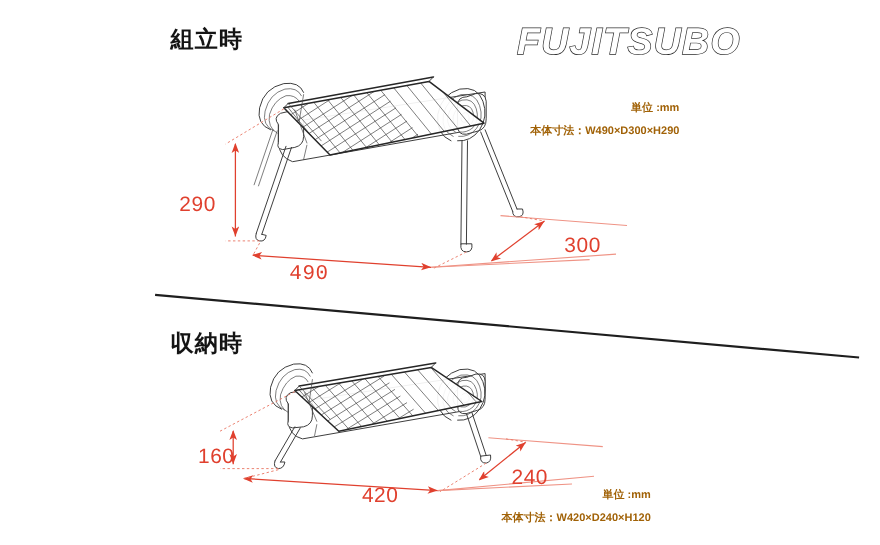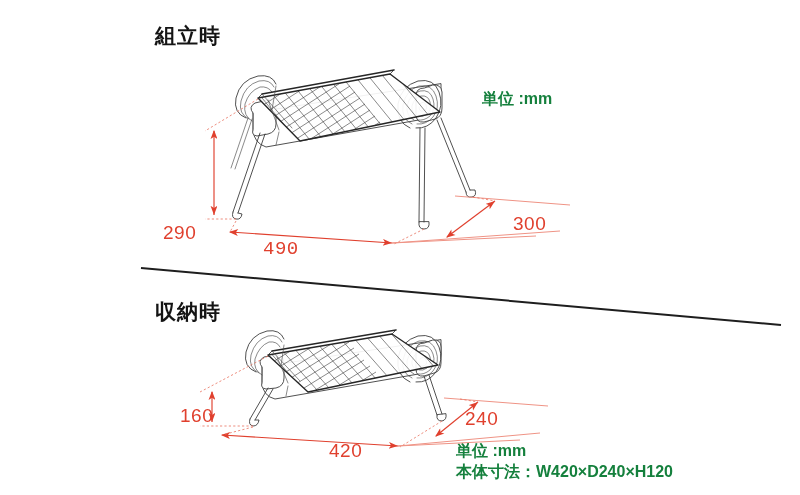--- a/index.html
+++ b/index.html
@@ -48,25 +48,26 @@
     letter-spacing: 1.2px;
     fill: #ffffff;
     stroke: #2b2b2b;
     stroke-width: 1.25;
     paint-order: stroke fill;
   }
 
   
   .spec-block { white-space: nowrap; }
   .spec-line {
-    font-size: 16px;
+    font-size: 10px;
     line-height: 21px;
-    color: #15803d;
+    color: #a16207;
     font-weight: 600;
     white-space: nowrap;
+    text-align: right;
   }
   #spec-top    { left: 482px; top: 88px; }
   #spec-bottom { left: 456px; top: 440px; }
 
   
   .drawing { left: 0; top: 0; width: 800px; height: 495px; pointer-events: none; }
   .drawing svg { display: block; }
 
   
   .ln       { fill: none; stroke: #3c3c3c; stroke-width: 0.9; stroke-linecap: round; stroke-linejoin: round; }
@@ -94,23 +95,29 @@
 </style>
 </head>
 <body>
 
 <div id="sheet">
 
   <div class="abs section-title" id="title-assembled">組立時</div>
 
   <div class="abs section-title" id="title-stored">収納時</div>
 
+  <div class="abs" id="brand-logo">
+    <svg width="200" height="36" viewBox="0 0 200 36">
+      <text class="logo-text" x="0" y="29">FUJITSUBO</text>
+    </svg>
+  </div>
 
   <div class="abs spec-block" id="spec-top">
     <div class="spec-line">単位 :mm</div>
+    <div class="spec-line">本体寸法：W490×D300×H290</div>
   </div>
 
   <div class="abs spec-block" id="spec-bottom">
     <div class="spec-line">単位 :mm</div>
     <div class="spec-line">本体寸法：W420×D240×H120</div>
   </div>
 
   <div class="abs" id="divider">
     <svg width="800" height="495">
       <line x1="141" y1="268" x2="781" y2="325" stroke="#1e1e1e" stroke-width="2"></line>
@@ -245,21 +252,21 @@
         <path class="dim-ext" d="M424,229 L394,244"></path>
 
         <line class="dim-line" x1="447" y1="237" x2="495" y2="201" marker-start="url(#ahb)" marker-end="url(#ah)"></line>
         <path class="dim-lead" d="M392,243 L560,231"></path>
         <path class="dim-lead" d="M455,196 L570,205"></path>
         <path class="dim-ext" d="M473,197 L495,201"></path>
       </g>
     </svg>
   </div>
 
-  <div class="dim-label" style="left:163px; top:176px;margin-top:46px;">290</div>
+  <div class="dim-label" style="left:163px; top:176px;">290</div>
   <div class="dim-label" style="left:263px; top:238px;font-family:Liberation Mono, monospace;">490</div>
   <div class="dim-label" style="left:513px; top:213px;">300</div>
 
   <div class="abs drawing">
     <svg width="800" height="495" viewBox="0 0 800 495">
 
       <g>
         <path class="ln fill-w" d="M262,367 L262,383 Q263,396 275,399 L430,372 Q441,367 441,354 L441,340 Z"></path>
         <path class="ln" d="M262,367 L274,365"></path>
         <path class="ln fill-w" d="M262,367 Q257,361 264,357 L276,355 Q284,355 284,363 L284,378 Q284,386 276,388 L266,389 Q260,388 262,383 Z"></path>
@@ -344,15 +351,15 @@
         <line class="dim-line" x1="436" y1="436" x2="478" y2="402" marker-start="url(#ahb)" marker-end="url(#ah)"></line>
         <path class="dim-lead" d="M398,446 L540,433"></path>
         <path class="dim-lead" d="M444,398 L548,406"></path>
         <path class="dim-ext" d="M460,399 L478,402"></path>
       </g>
     </svg>
   </div>
 
   <div class="dim-label" style="left:180px; top:405px;">160</div>
   <div class="dim-label" style="left:281px; top:440px;margin-left:48px;">420</div>
-  <div class="dim-label" style="left:465px; top:408px;">240</div>
+  <div class="dim-label" style="left:465px; top:424px;">240</div>
 
 </div>
 
 </body></html>

